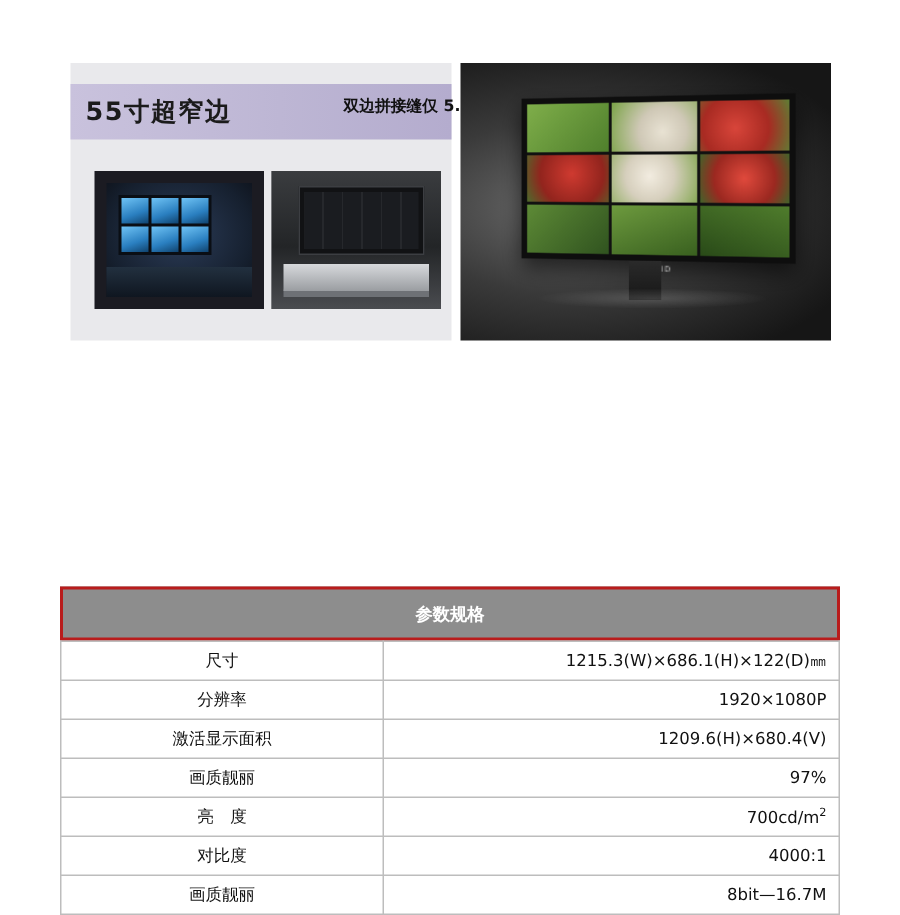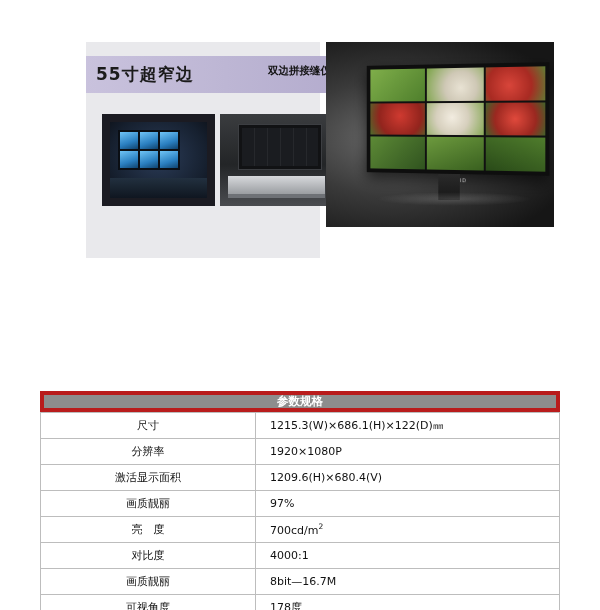--- a/index.html
+++ b/index.html
@@ -31,23 +31,22 @@
     top: 42px;
     width: 507px;
     height: 185px;
     display: flex;
     gap: 6px;
   }
 
   .hero-left {
     position: relative;
     width: 254px;
-    height: 216px;
+    height: 185px;
     background: #e9e9ec;
-    margin-left: 39px;
   }
 
   .title-band {
     position: absolute;
     left: 0;
     top: 14px;
     width: 254px;
     height: 37px;
     background: linear-gradient(90deg, #c9c2dd 0%, #bdb6d4 55%, #b4acce 100%);
     display: flex;
@@ -240,49 +239,49 @@
   }
 
   
   .spec {
     position: absolute;
     left: 40px;
     top: 391px;
     width: 520px;
   }
   .spec-header {
-    height: 21px;
+    height: 36px;
     background: #8d8d8d;
     color: #fff;
     font-size: 11.5px;
     font-weight: bold;
     display: flex;
     align-items: center;
     justify-content: center;
-    border: 4px solid #b91c1c;
+    border: 2px solid #b91c1c;
     box-sizing: border-box;
   }
   table.spec-table {
     width: 100%;
     border-collapse: collapse;
     font-size: 11px;
   }
   table.spec-table td {
     border: 1px solid #bdbdbd;
     height: 26px;
     padding: 0 8px;
     box-sizing: border-box;
     color: #111;
   }
   table.spec-table td.k {
     width: 215px;
     text-align: center;
   }
   table.spec-table td.v {
-    text-align: left;
+    text-align: right;
     padding-left: 14px;
     margin-top: 16px;
   }
   sup.sup { font-size: 7.5px; vertical-align: super; }
 </style>
 </head>
 <body>
 
 <div class="page">
 

